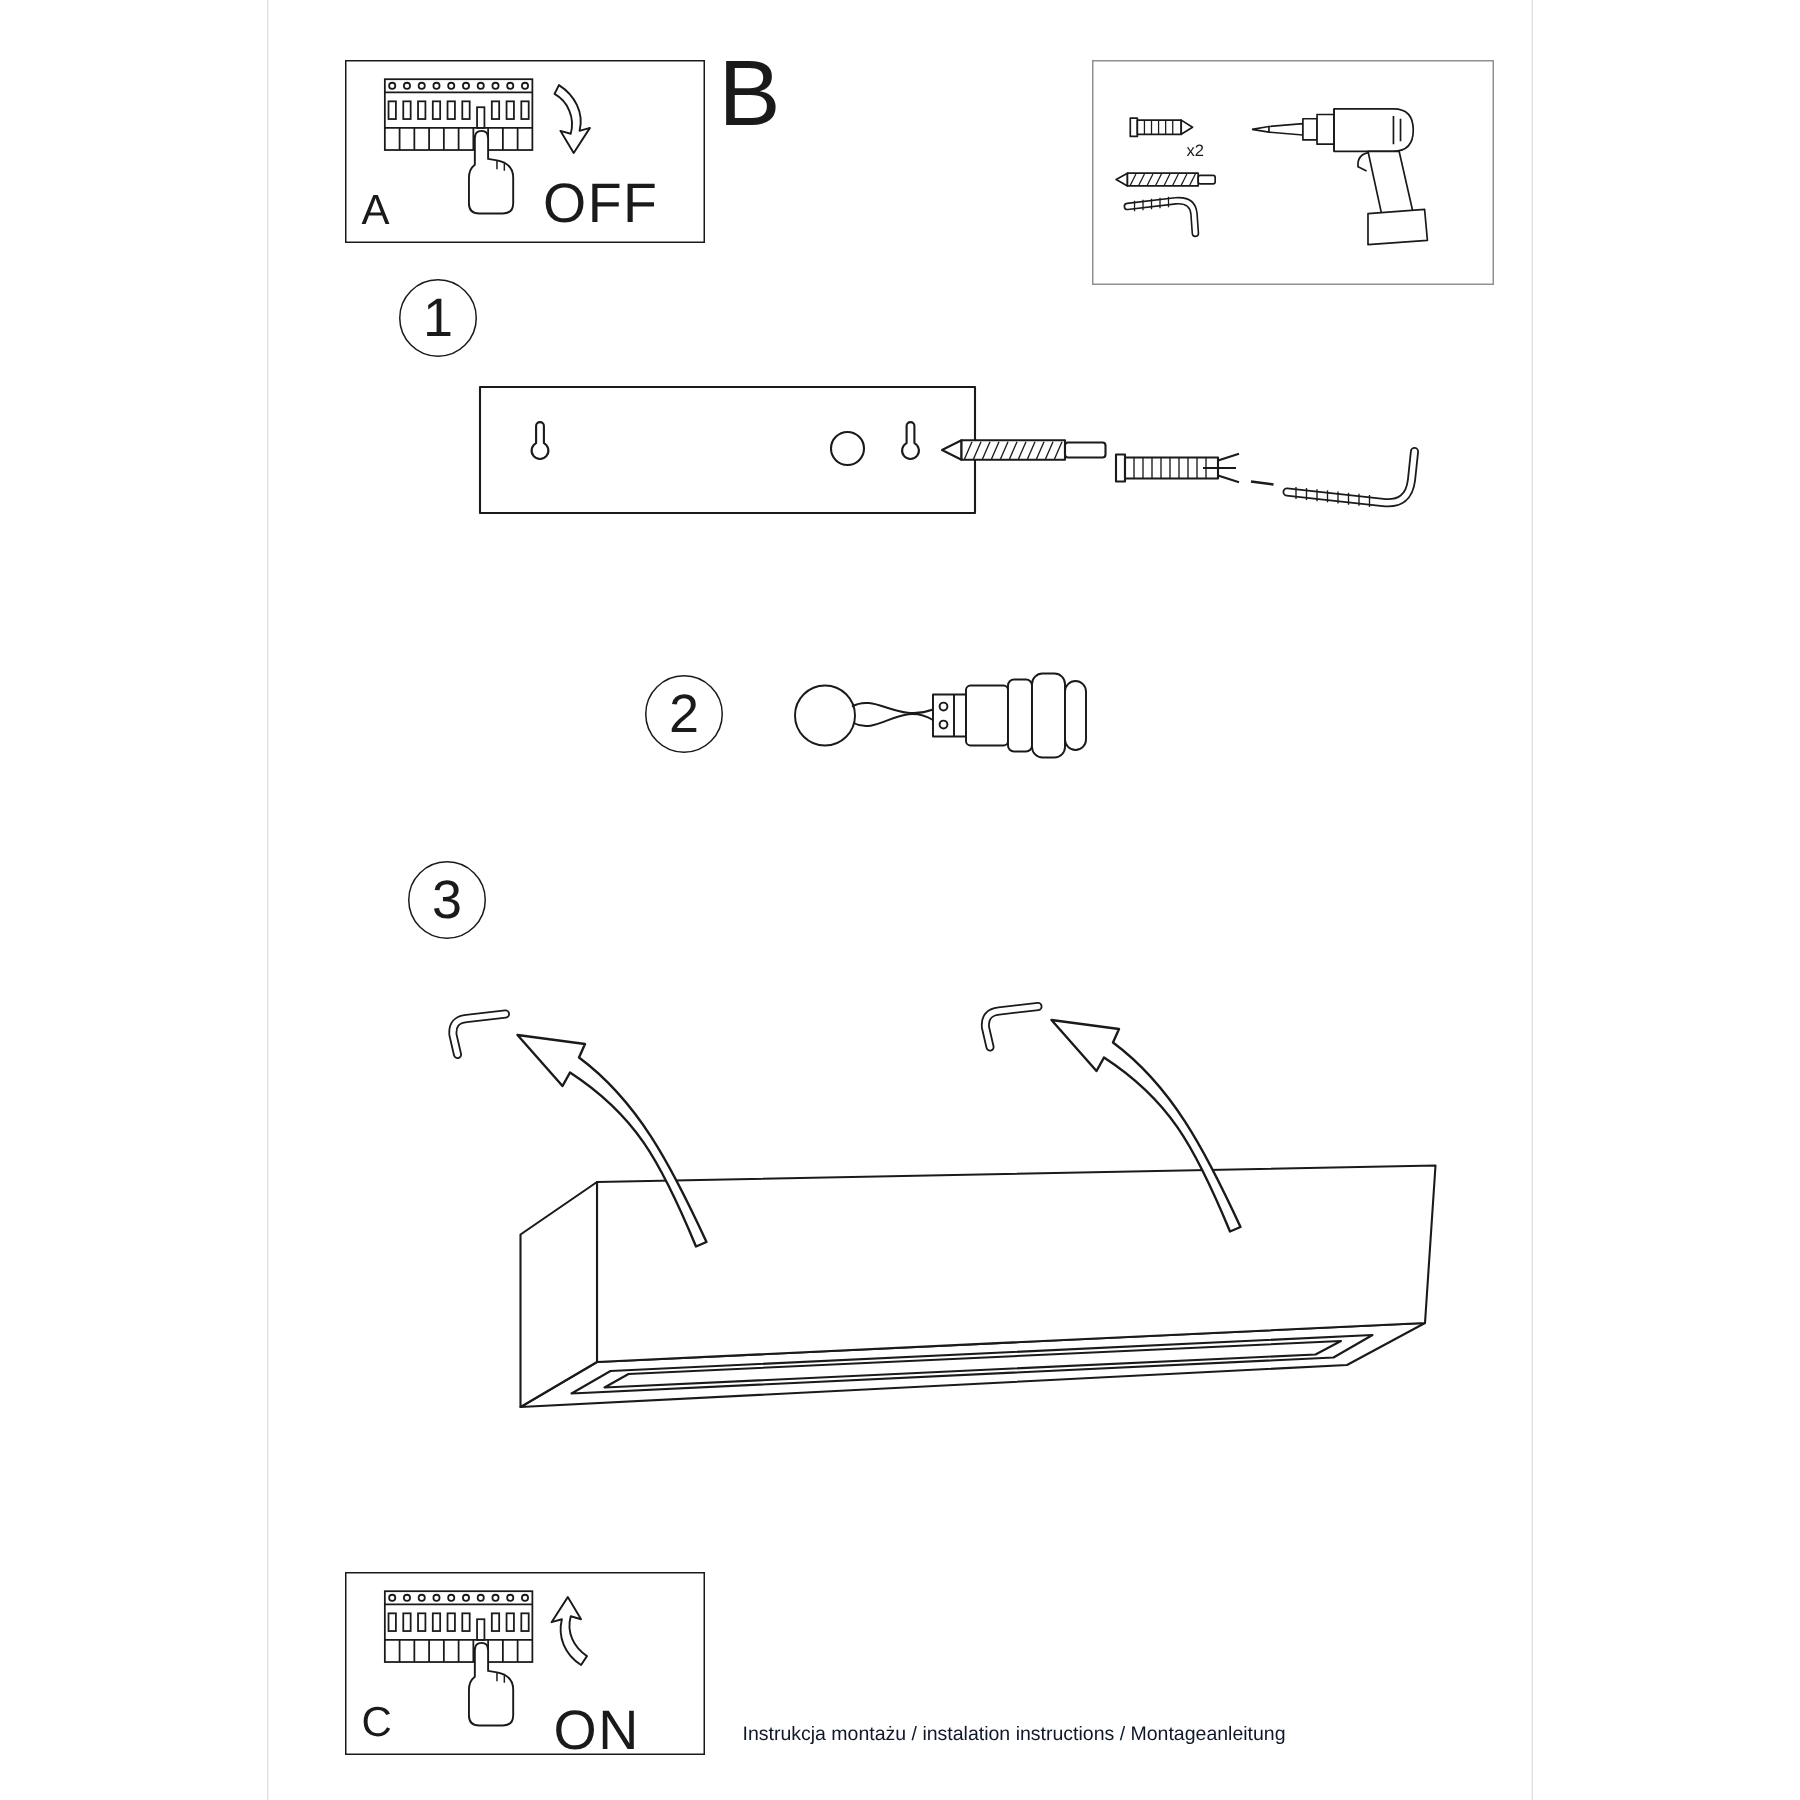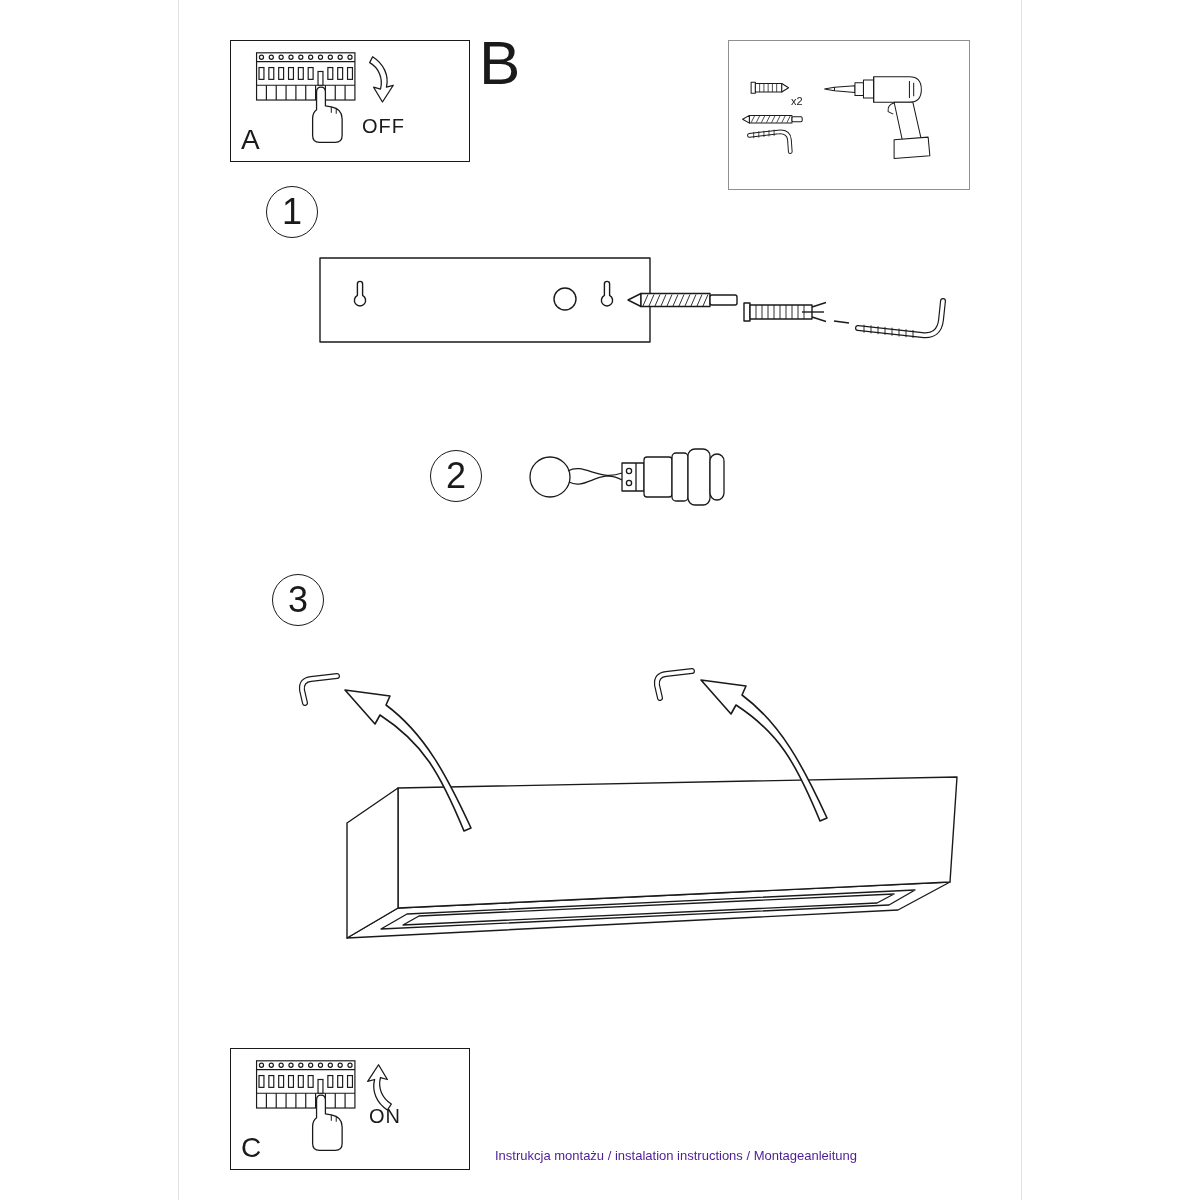--- a/index.html
+++ b/index.html
@@ -6,46 +6,46 @@
   html,body { background:#ffffff; }
   body { font-family:"Liberation Sans", sans-serif; color:#1a1a1a; }
   .canvas { position:relative; width:1200px; height:1200px; background:#fff; overflow:hidden; }
   .page-edge { position:absolute; top:0; width:1px; height:1200px; background:#e3e3e3; }
   .edge-left { left:178px; }
   .edge-right { left:1021px; }
 
   .frame { position:absolute; border:1.5px solid #1a1a1a; background:#fff; }
   .box-a { left:230px; top:40px; width:240px; height:122px; }
   .box-c { left:230px; top:1048px; width:240px; height:122px; }
-  .tools-frame { position:absolute; left:728px; top:40px; width:242px; height:150px; border:1px solid #909090; background:#fff; }
+  .tools-frame { position:absolute; left:728px; top:40px; width:268px; height:150px; border:1px solid #909090; background:#fff; }
 
   .inner-art { position:absolute; left:0; top:0; width:100%; height:100%; }
   .art { position:absolute; }
   .tools-art { left:0; top:0; width:100%; height:100%; }
   .step1-art { left:318px; top:246px; width:660px; height:112px; }
   .step2-art { left:522px; top:430px; width:230px; height:90px; }
   .step3-art { left:275px; top:648px; width:710px; height:350px; }
 
   .corner-label { position:absolute; left:10px; bottom:5px; font-size:28px; }
-  .state-label { position:absolute; font-size:20px; letter-spacing:1px; }
+  .state-label { position:absolute; font-size:37px; letter-spacing:1px; }
   .box-a .state-label { left:131px; top:74px; }
-  .box-c .state-label { left:138px; top:56px; }
+  .box-c .state-label { left:138px; top:84px; }
 
   .letter-b { position:absolute; left:479px; top:32px; font-size:62px; line-height:1; }
 
   .qty-label { position:absolute; left:62px; top:54px; font-size:11px; }
 
   .step-circle { position:absolute; width:52px; height:52px; border:1.6px solid #1a1a1a;
                  border-radius:50%; background:#fff; display:flex; align-items:center;
                  justify-content:center; font-size:36px; }
   .sc1 { left:266px; top:186px; }
   .sc2 { left:430px; top:450px; }
   .sc3 { left:272px; top:574px; }
 
-  .footer { position:absolute; left:495px; top:1146px; font-size:13px; line-height:19px; color:#4c1d95; }
+  .footer { position:absolute; left:495px; top:1146px; font-size:13px; line-height:19px; color:#0f172a; }
 </style>
 </head>
 <body>
 
 <div class="canvas">
 
   <div class="page-edge edge-left"></div>
   <div class="page-edge edge-right"></div>
 
   <svg width="0" height="0" style="position:absolute" aria-hidden="true">

